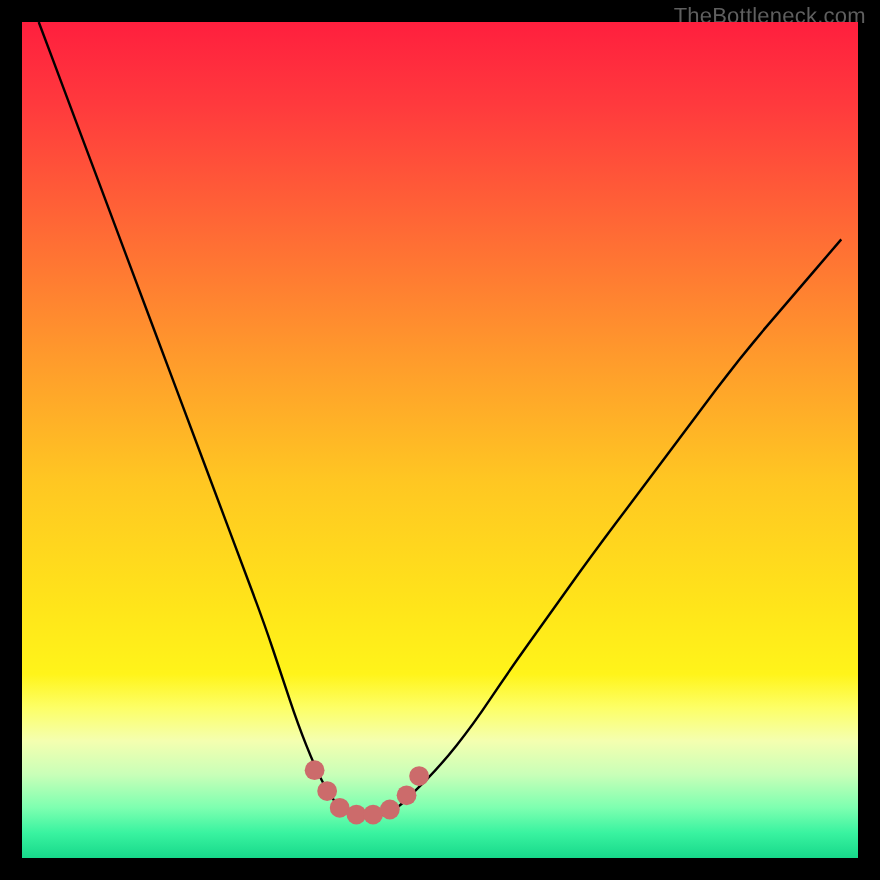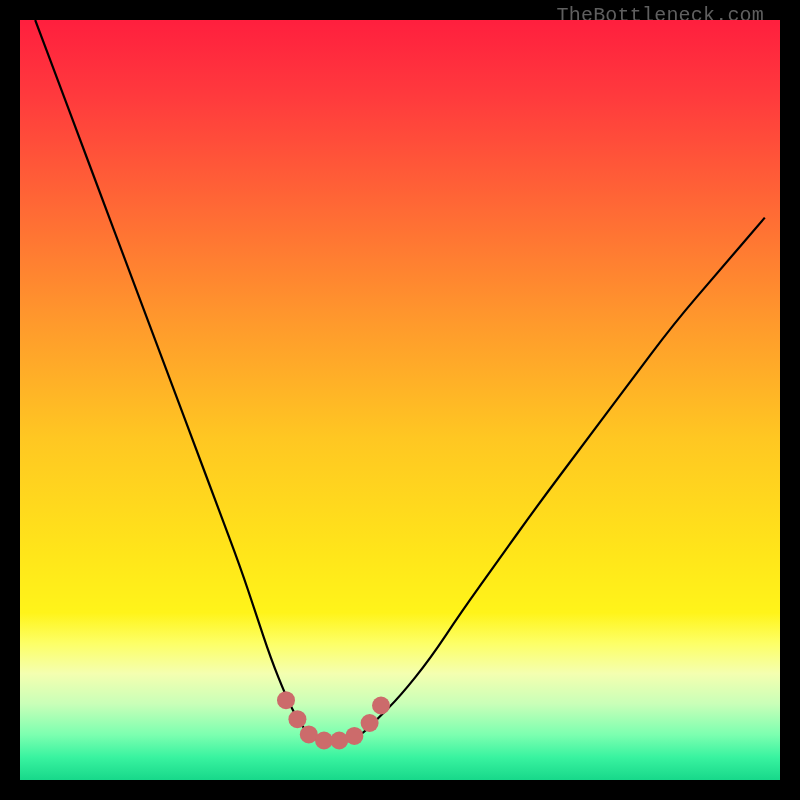--- a/index.html
+++ b/index.html
@@ -22,26 +22,25 @@
   .plot {
     position: absolute;
     left: 0;
     top: 0;
     width: 760px;
     height: 760px;
   }
   .watermark {
     position: absolute;
     top: 4px;
-    right: 36px;
+    right: 13px;
     color: #5f5f5f;
     font-size: 20px;
     letter-spacing: 0.2px;
     font-weight: 500;
-    font-family: Liberation Mono, monospace;
   }
   svg { display: block; }
 </style>
 </head>
 <body>
 
 <div class="watermark">TheBottleneck.com</div>
 
 <div class="frame">
   <svg class="plot" viewBox="0 0 760 760">

